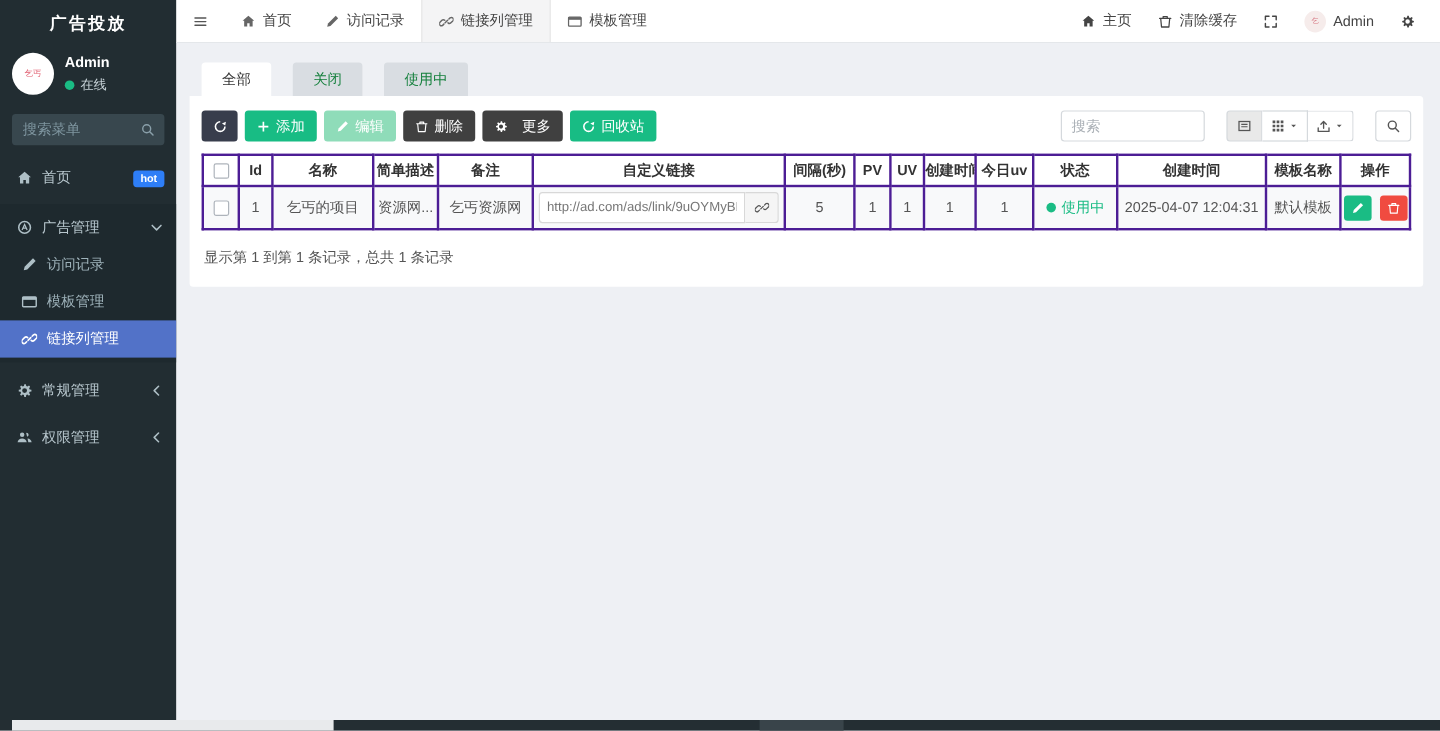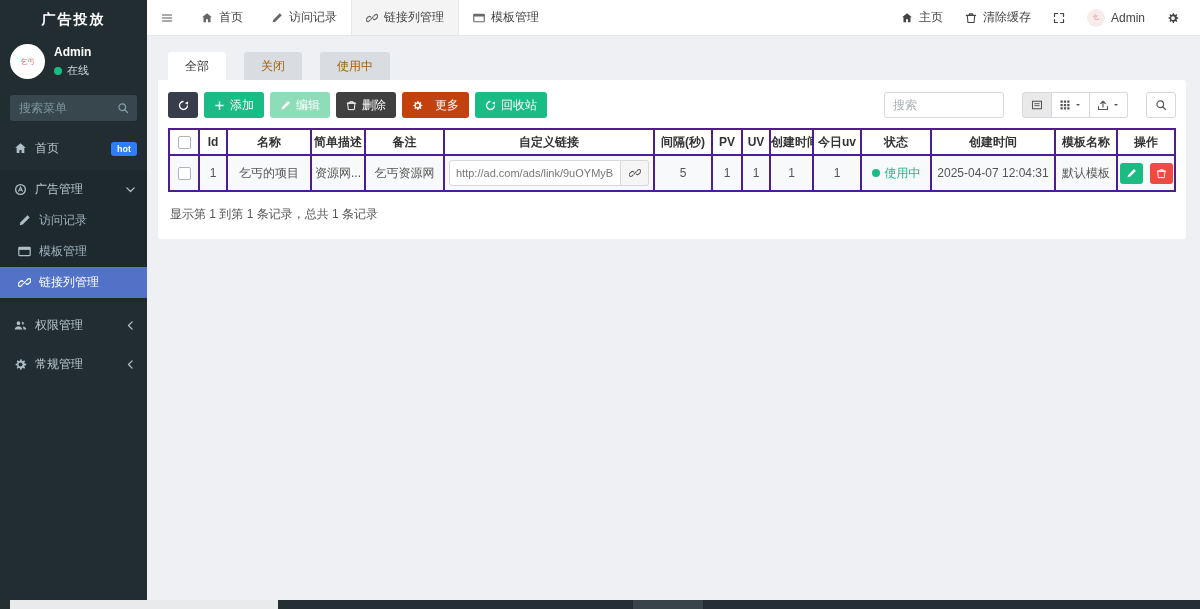--- a/index.html
+++ b/index.html
@@ -41,34 +41,34 @@
   .nav-tab { display:flex; align-items:center; gap:6px; padding:0 14px; color:#444; cursor:pointer; font-size:12px; }
   .nav-tab .ic { color:#666; }
   .nav-tab.active { background:#f4f4f5; border-left:1px solid #e7e7e7; border-right:1px solid #e7e7e7; }
   .nav-right { margin-left:auto; display:flex; align-items:center; padding-right:10px; }
   .nav-ritem { display:flex; align-items:center; gap:6px; padding:0 11px; color:#444; cursor:pointer; height:100%; font-size:12px; }
   .mini-avatar { width:18px; height:18px; border-radius:50%; background:#f6eceb; color:#d87a86; font-size:6px; display:flex; align-items:center; justify-content:center; }
 
   
   .content { position:absolute; left:147px; top:36px; width:1053px; height:564px; background:#eef0f4; padding:16px 14px 0 11px; }
   .filter-tabs { display:flex; gap:18px; padding-left:10px; }
-  .ftab { height:28px; line-height:28px; padding:0 17px; border-radius:3px 3px 0 0; background:#d9dde2; color:#a16207; cursor:pointer; font-size:12px; }
+  .ftab { height:28px; line-height:28px; padding:0 17px; border-radius:3px 3px 0 0; background:#d9dde2; color:#15803d; cursor:pointer; font-size:12px; }
   .ftab.active { background:#fff; color:#333; }
   .panel { background:#fff; border-radius:0 3px 3px 3px; padding:12px 10px 16px; }
 
   
   .toolbar { display:flex; align-items:center; }
   .tb-left { display:flex; gap:6px; }
   .btn { display:inline-flex; align-items:center; gap:5px; height:26px; padding:0 10px; border:none; border-radius:3px; color:#fff; font-size:12px; cursor:pointer; font-family:inherit; }
   .btn .ic { width:11px; height:11px; }
   .btn-dark { background:#383d4c; width:30px; justify-content:center; padding:0; }
   .btn-green { background:#18bc84; }
   .btn-green-light { background:#8fdcb9; }
   .btn-red { background:#404040; }
-  .btn-gray { background:#c2410c;gap:12px; }
+  .btn-gray { background:#404040;gap:12px; }
   .tb-right { margin-left:auto; display:flex; align-items:center; gap:18px; }
   .tb-search { width:120px; height:26px; border:1px solid #d5d9dd; border-radius:3px; padding:0 8px; font-size:12px; color:#555; outline:none; font-family:inherit; }
   .tb-search::placeholder { color:#aab0b6; }
   .btn-group { display:flex; }
   .gbtn { display:inline-flex; align-items:center; justify-content:center; gap:3px; height:26px; min-width:30px; padding:0 7px; background:#fff; border:1px solid #d5d9dd; color:#555; cursor:pointer; }
   .gbtn + .gbtn { border-left:none; }
   .gbtn:first-child { border-radius:3px 0 0 3px; }
   .gbtn:last-child { border-radius:0 3px 3px 0; }
   .gbtn.pressed { background:#e9e9e9; }
   .gbtn.single { border-radius:3px; }
@@ -161,33 +161,33 @@
           <svg class="ic stroke" viewBox="0 0 16 16">
               <path d="M6.6 9.4l2.8-2.8M5.2 10.8l-1.4 1.4a2.3 2.3 0 0 1-3.2-3.2l2.4-2.4a2.3 2.3 0 0 1 3.2 0M10.8 5.2l1.4-1.4a2.3 2.3 0 0 1 3.2 3.2L13 9.4a2.3 2.3 0 0 1-3.2 0"></path>
             </svg>
           <span class="lbl">链接列管理</span>
         </div>
       </div>
     </div>
 
     <div class="menu-item gap-top">
       <svg class="ic" viewBox="0 0 16 16">
-          <path d="M5.5 7.5a2.3 2.3 0 1 0 0-4.6 2.3 2.3 0 0 0 0 4.6zM.8 13c.3-2.4 2.2-4 4.7-4s4.4 1.6 4.7 4zM10.6 7.3a2 2 0 1 0-1-3.9M11 9.2c2.3.2 4 1.7 4.2 3.8h-3.4z"></path>
-        </svg>
-      <span class="lbl">权限管理</span>
+          <path d="M15 8.8V7.2l-1.9-.4a5.2 5.2 0 0 0-.5-1.2l1.1-1.6-1.2-1.2-1.6 1.1c-.4-.2-.8-.4-1.2-.5L9.3 1.5H7.7l-.4 1.9c-.4.1-.8.3-1.2.5L4.5 2.8 3.3 4l1.1 1.6c-.2.4-.4.8-.5 1.2l-1.9.4v1.6l1.9.4c.1.4.3.8.5 1.2l-1.1 1.6 1.2 1.2 1.6-1.1c.4.2.8.4 1.2.5l.4 1.9h1.6l.4-1.9c.4-.1.8-.3 1.2-.5l1.6 1.1 1.2-1.2-1.1-1.6c.2-.4.4-.8.5-1.2zM8 10.5A2.5 2.5 0 1 1 8 5.5a2.5 2.5 0 0 1 0 5z"></path>
+        </svg>
+      <span class="lbl">常规管理</span>
       <svg class="ic stroke chev" viewBox="0 0 16 16">
           <path d="M10 3.5L5.5 8l4.5 4.5"></path>
         </svg>
     </div>
 
     <div class="menu-item gap-top">
       <svg class="ic" viewBox="0 0 16 16">
-          <path d="M15 8.8V7.2l-1.9-.4a5.2 5.2 0 0 0-.5-1.2l1.1-1.6-1.2-1.2-1.6 1.1c-.4-.2-.8-.4-1.2-.5L9.3 1.5H7.7l-.4 1.9c-.4.1-.8.3-1.2.5L4.5 2.8 3.3 4l1.1 1.6c-.2.4-.4.8-.5 1.2l-1.9.4v1.6l1.9.4c.1.4.3.8.5 1.2l-1.1 1.6 1.2 1.2 1.6-1.1c.4.2.8.4 1.2.5l.4 1.9h1.6l.4-1.9c.4-.1.8-.3 1.2-.5l1.6 1.1 1.2-1.2-1.1-1.6c.2-.4.4-.8.5-1.2zM8 10.5A2.5 2.5 0 1 1 8 5.5a2.5 2.5 0 0 1 0 5z"></path>
-        </svg>
-      <span class="lbl">常规管理</span>
+          <path d="M5.5 7.5a2.3 2.3 0 1 0 0-4.6 2.3 2.3 0 0 0 0 4.6zM.8 13c.3-2.4 2.2-4 4.7-4s4.4 1.6 4.7 4zM10.6 7.3a2 2 0 1 0-1-3.9M11 9.2c2.3.2 4 1.7 4.2 3.8h-3.4z"></path>
+        </svg>
+      <span class="lbl">权限管理</span>
       <svg class="ic stroke chev" viewBox="0 0 16 16">
           <path d="M10 3.5L5.5 8l4.5 4.5"></path>
         </svg>
     </div>
   </div>
 
   <div class="navbar">
     <div class="nav-left">
       <div class="nav-burger">
         <svg class="ic stroke" viewBox="0 0 16 16">

